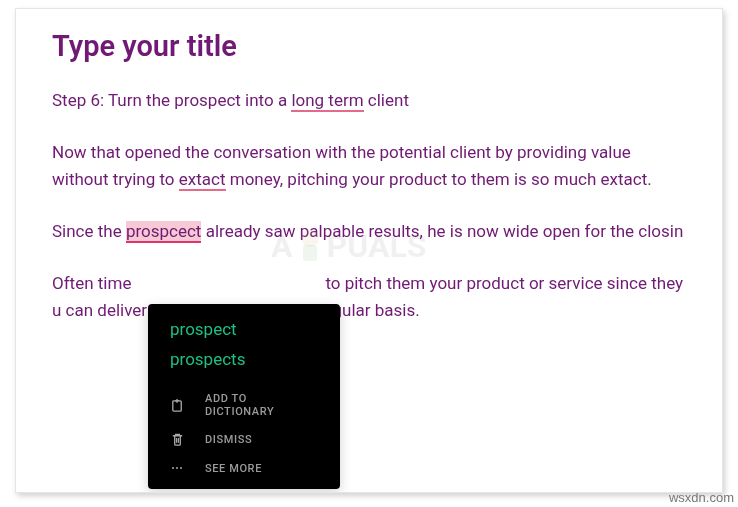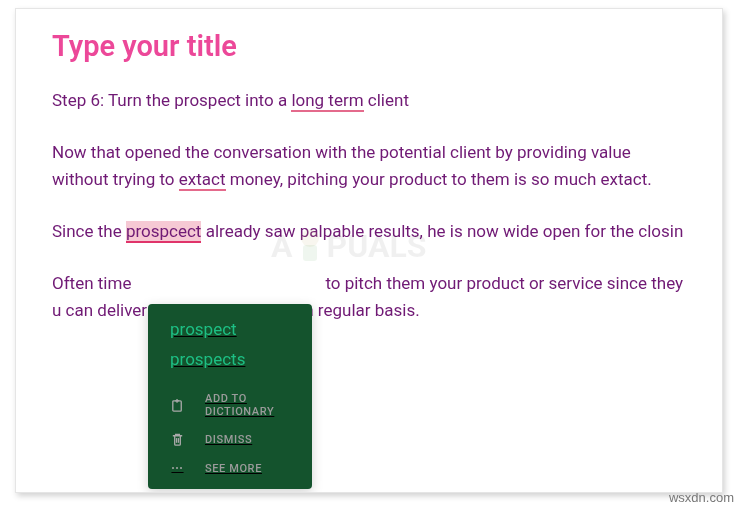--- a/index.html
+++ b/index.html
@@ -18,21 +18,21 @@
     height: 485px;
     background: #fff;
     border: 1px solid #e5e5e5;
     box-shadow: 2px 3px 6px rgba(0,0,0,0.18);
     padding: 20px 36px 18px 36px;
     overflow: hidden;
   }
   .title {
     font-size: 29px;
     font-weight: 600;
-    color: #ec4899;
+    color: #701a75;
     margin-bottom: 24px;
   }
   p {
     font-size: 17px;
     line-height: 1.55;
     color: #701a75;
     margin-bottom: 26px;
   }
   .wavy-pink {
     border-bottom: 2px solid #e46a8c;
@@ -72,26 +72,25 @@
     position: absolute;
     width: 14px; height: 16px;
     background: rgba(120,180,120,0.12);
     top: 16px; left: 8px;
     border-radius: 3px;
   }
   .popup {
     position: absolute;
     left: 132px;
     top: 295px;
-    width: 164px;
-    background: #14532d;
+    width: 192px;
+    background: #000000;
     border-radius: 4px;
     box-shadow: 0 3px 12px rgba(0,0,0,0.18);
     padding: 10px 0 6px 0;
-    text-decoration: underline;
   }
   .suggestion {
     font-size: 17px;
     color: #1dbf84;
     padding: 5px 22px;
     cursor: pointer;
   }
   .action-row {
     display: flex;
     align-items: center;

